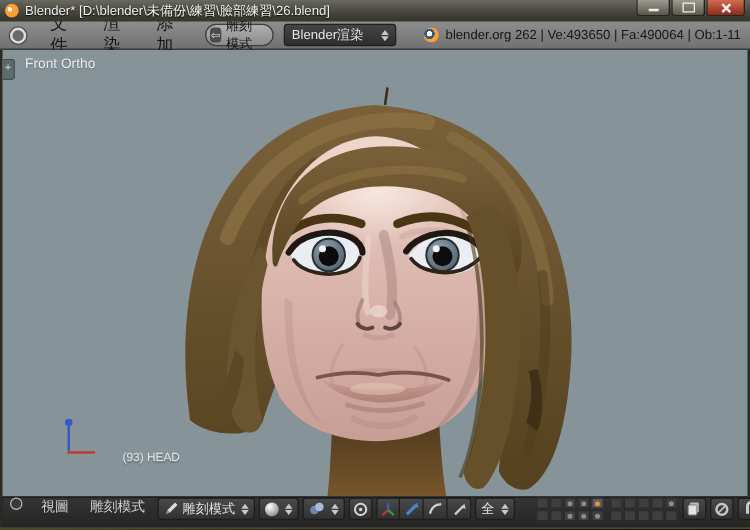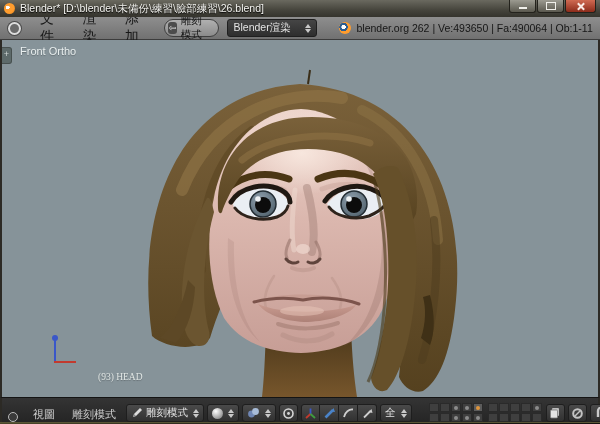--- a/index.html
+++ b/index.html
@@ -27,29 +27,29 @@
   .engine-dd{display:flex;align-items:center;background:linear-gradient(#454545,#2e2e2e);border:1px solid #1f1f1f;border-radius:3px;height:16px;padding:0 5px;margin-right:22px;min-width:78px;}
   .engine-dd .lbl{color:#e4e4e4;font-size:10.5px;flex:1;}
   .status-wrap{display:flex;align-items:center;gap:5px;overflow:hidden;}
   .status-logo{width:12px;height:12px;border-radius:50%;background:radial-gradient(circle at 38% 42%,#fff 0 20%,#2d5d8f 22% 40%,#ff9d2e 42% 100%);flex:0 0 auto;}
   .status-text{font-size:10.5px;color:#161616;white-space:nowrap;}
 
   
   .viewport{height:357px;background:#869399;position:relative;border-left:2px solid #2c2a25;border-right:2px solid #2c2a25;overflow:hidden;}
   .view-label{position:absolute;top:5px;left:18px;font-size:11px;color:#e9efef;text-shadow:0 1px 1px rgba(0,0,0,.25);z-index:5;}
   .region-tab{position:absolute;top:7px;left:0;width:9px;height:15px;background:#5d6a6a;border:1px solid #47504f;border-left:none;border-radius:0 3px 3px 0;z-index:5;color:#cfd6d4;font-size:9px;line-height:13px;text-align:center;}
-  .obj-label{position:absolute;bottom:15px;left:96px;font-size:9.5px;color:#e2e8e6;text-shadow:0 1px 1px rgba(0,0,0,.25);z-index:5;font-family:Liberation Serif, serif;}
+  .obj-label{position:absolute;bottom:25px;left:96px;font-size:9.5px;color:#e2e8e6;text-shadow:0 1px 1px rgba(0,0,0,.25);z-index:5;}
   .gizmo{position:absolute;left:46px;bottom:30px;width:30px;height:28px;z-index:5;}
   .gizmo .z{position:absolute;left:6px;top:0;width:2px;height:22px;background:#3a57c9;}
   .gizmo .zdot{position:absolute;left:4px;top:-4px;width:6px;height:6px;border-radius:50%;background:#3a57c9;}
   .gizmo .x{position:absolute;left:6px;top:22px;width:22px;height:2px;background:#c23a2e;}
   .headsvg{position:absolute;inset:0;}
 
   
-  .footer{height:24px;background:linear-gradient(#343434,#252525);border-top:1px solid #141414;display:flex;align-items:flex-end;gap:3px;padding:0 3px;border-left:2px solid #2c2a25;border-right:2px solid #2c2a25;}
+  .footer{height:24px;background:linear-gradient(#343434,#252525);border-top:1px solid #141414;display:flex;align-items:flex-start;gap:3px;padding:0 3px;border-left:2px solid #2c2a25;border-right:2px solid #2c2a25;}
   .fdot{width:8px;height:8px;border-radius:50%;border:1.5px solid #b9b9b9;background:#3a3a3a;margin:0 5px 0 3px;flex:0 0 auto;}
   .fmenu{font-size:11px;color:#d2d2d2;padding:0 7px;white-space:nowrap;}
   .dd{display:flex;align-items:center;gap:3px;height:18px;background:linear-gradient(#4a4a4a,#313131);border:1px solid #1e1e1e;border-radius:3px;padding:0 4px;box-sizing:border-box;}
   .dd .lbl{color:#e2e2e2;font-size:10.5px;white-space:nowrap;}
   .arrs{display:flex;flex-direction:column;align-items:center;gap:1px;margin-left:2px;}
   .arrs i{display:block;width:0;height:0;border-left:3px solid transparent;border-right:3px solid transparent;}
   .arrs .u{border-bottom:4px solid #c9c9c9;} .arrs .d{border-top:4px solid #c9c9c9;}
   .ibtn{width:19px;height:18px;background:linear-gradient(#4a4a4a,#313131);border:1px solid #1e1e1e;border-radius:3px;display:flex;align-items:center;justify-content:center;box-sizing:border-box;flex:0 0 auto;}
   .btn-group{display:flex;flex:0 0 auto;}
   .btn-group .ibtn{border-radius:0;border-left-width:0;}

